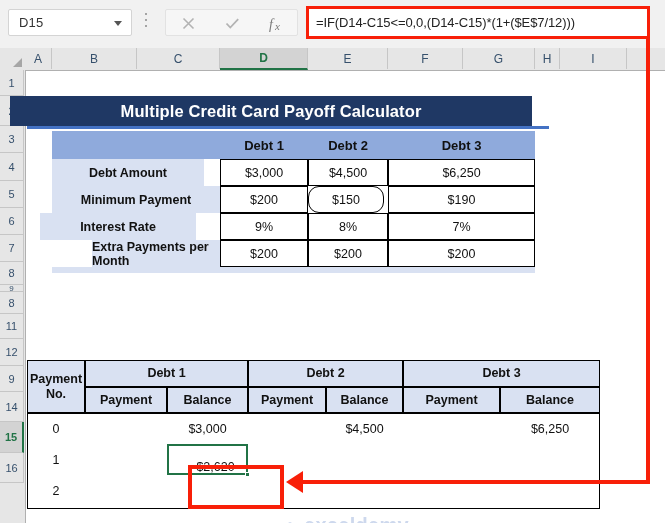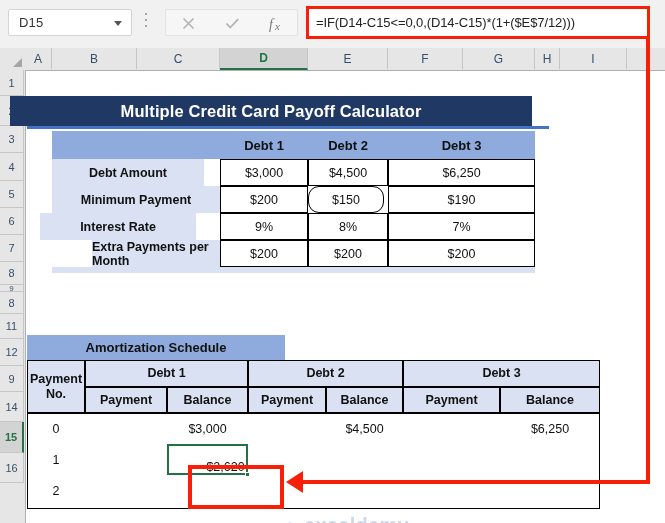--- a/index.html
+++ b/index.html
@@ -226,21 +226,20 @@
   <div class="dt-val" style="left:308px;top:165px;width:80px;height:27px;">8%</div>
   <div class="dt-val" style="left:388px;top:165px;width:147px;height:27px;">7%</div>
 
   <div class="dt-label" style="left:52px;top:192px;width:148px;height:27px;margin-left:40px;">Extra Payments per Month</div>
   <div class="dt-val" style="left:220px;top:192px;width:88px;height:27px;">$200</div>
   <div class="dt-val" style="left:308px;top:192px;width:80px;height:27px;">$200</div>
   <div class="dt-val" style="left:388px;top:192px;width:147px;height:27px;">$200</div>
 
   <div class="dt-label" style="left:52px;top:219px;width:483px;height:6px;"></div>
 
-  <div id="amort-banner">Amortization Schedule</div>
 
   <div class="sch-hd" style="left:27px;top:312px;width:58px;height:53px;flex-direction:column;">
     <span>Payment</span>
     <span>No.</span>
   </div>
 
   <div class="sch-hd" style="left:85px;top:312px;width:163px;height:27px;">Debt 1</div>
   <div class="sch-hd" style="left:248px;top:312px;width:155px;height:27px;">Debt 2</div>
   <div class="sch-hd" style="left:403px;top:312px;width:197px;height:27px;">Debt 3</div>
 
@@ -274,21 +273,21 @@
   <div id="wm">
     <svg id="wm-logo" width="26" height="24" viewBox="0 0 26 24">
       <path d="M3 9 L13 4 L23 9 L13 14 Z" fill="#c7d3ea"></path>
       <path d="M3 13 L13 18 L23 13" fill="none" stroke="#dbe3f2" stroke-width="2.2"></path>
     </svg>
     <div id="wm-word">exceldemy</div>
 
   </div>
 
   <div id="selring" style="left:167px;top:396px;width:81px;height:31px;"></div>
-  <div class="sch-cell" style="left:185px;top:396px;width:81px;height:45px;">$2,620</div>
+  <div class="sch-cell" style="left:175px;top:396px;width:81px;height:45px;">$2,620</div>
   <div id="selhandle" style="left:245px;top:424px;"></div>
 
 </div>
 
 <div id="ann-box" style="left:188px;top:465px;width:96px;height:44px;"></div>
 <div class="ann" style="left:646px;top:36px;width:4px;height:448px;"></div>
 <div class="ann" style="left:300px;top:480px;width:350px;height:4px;"></div>
 <div id="ann-arrow" style="left:286px;top:471px;"></div>
 
 </body></html>

